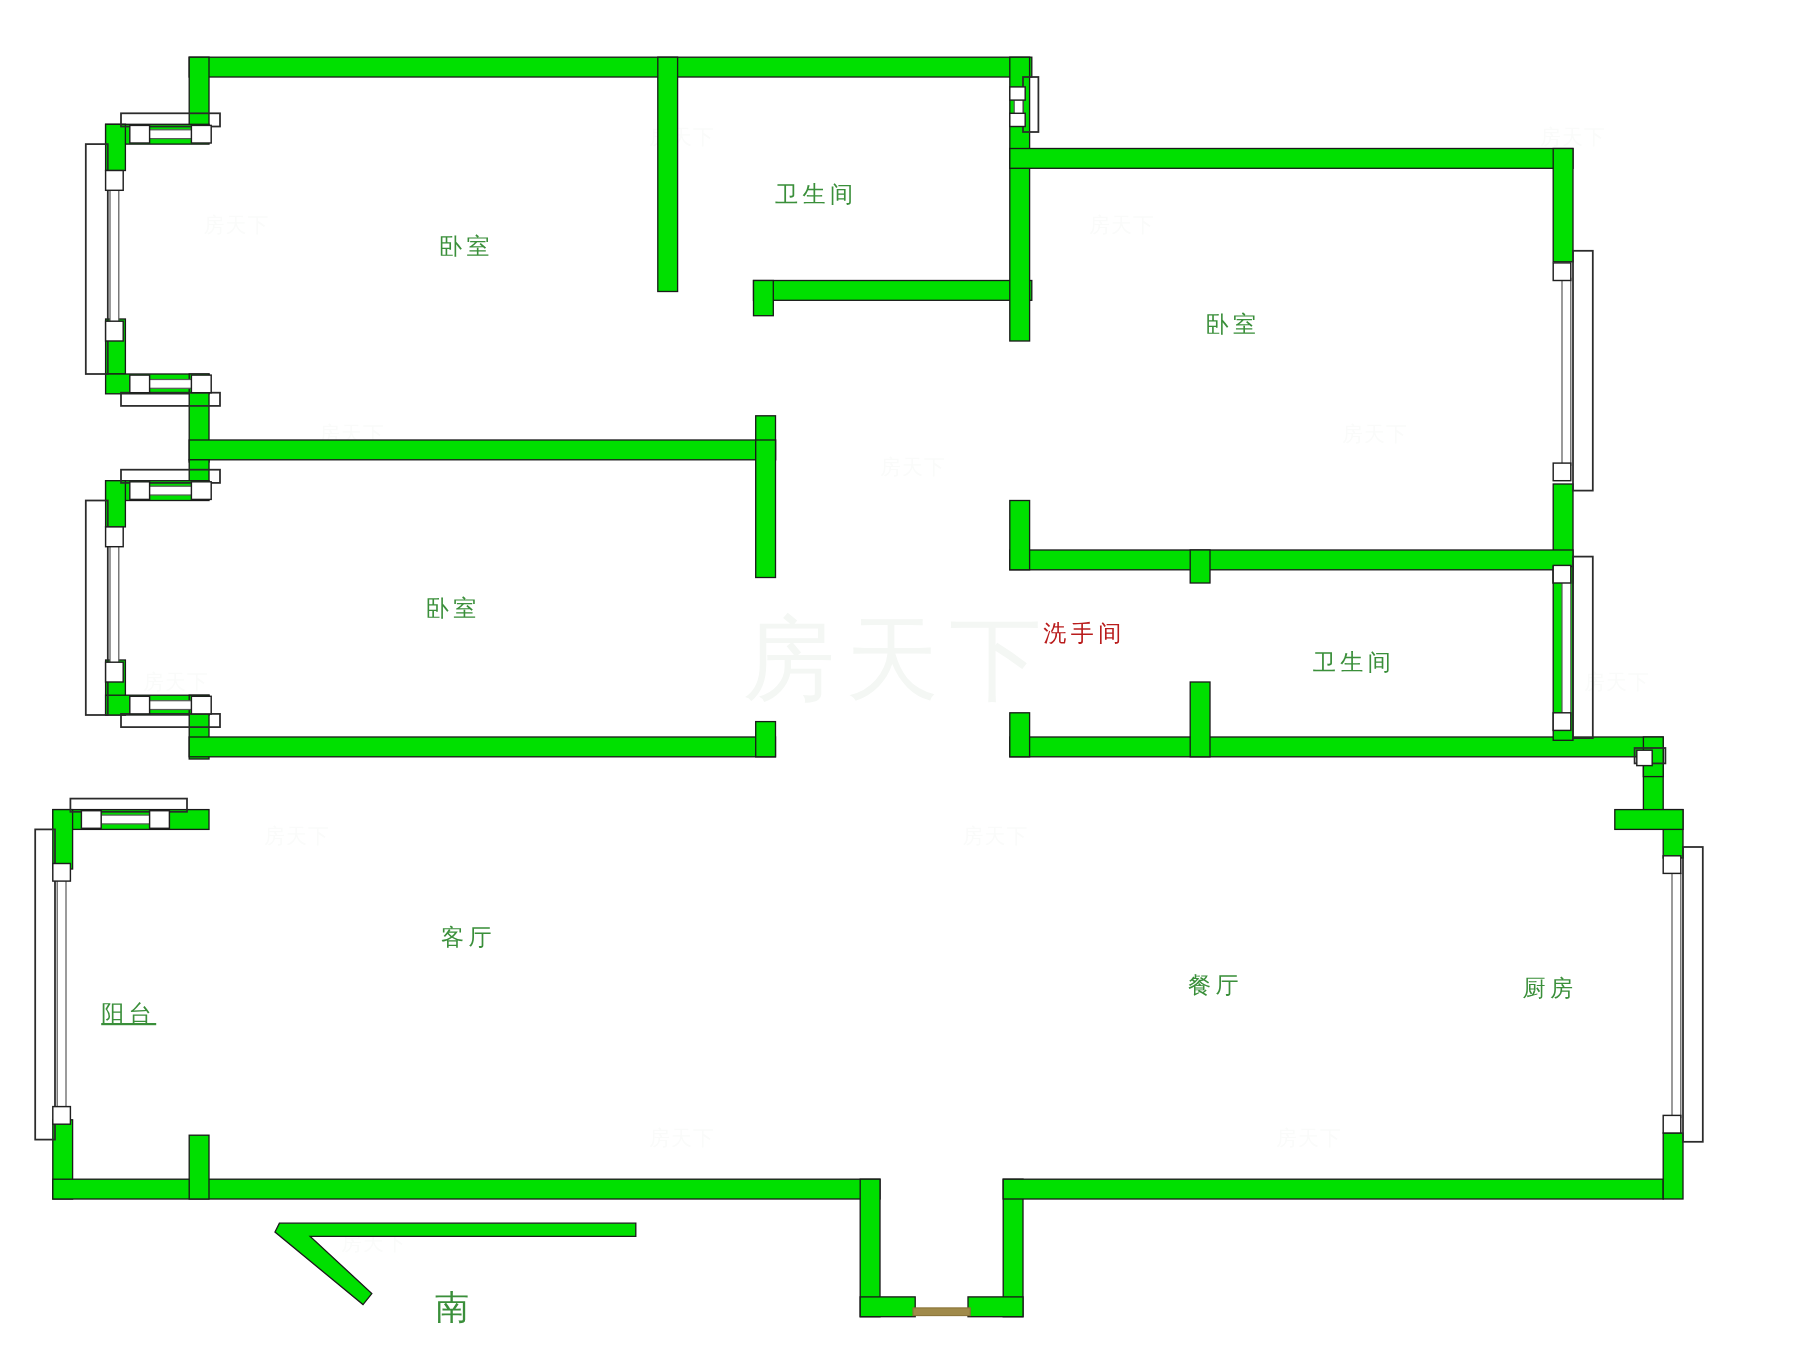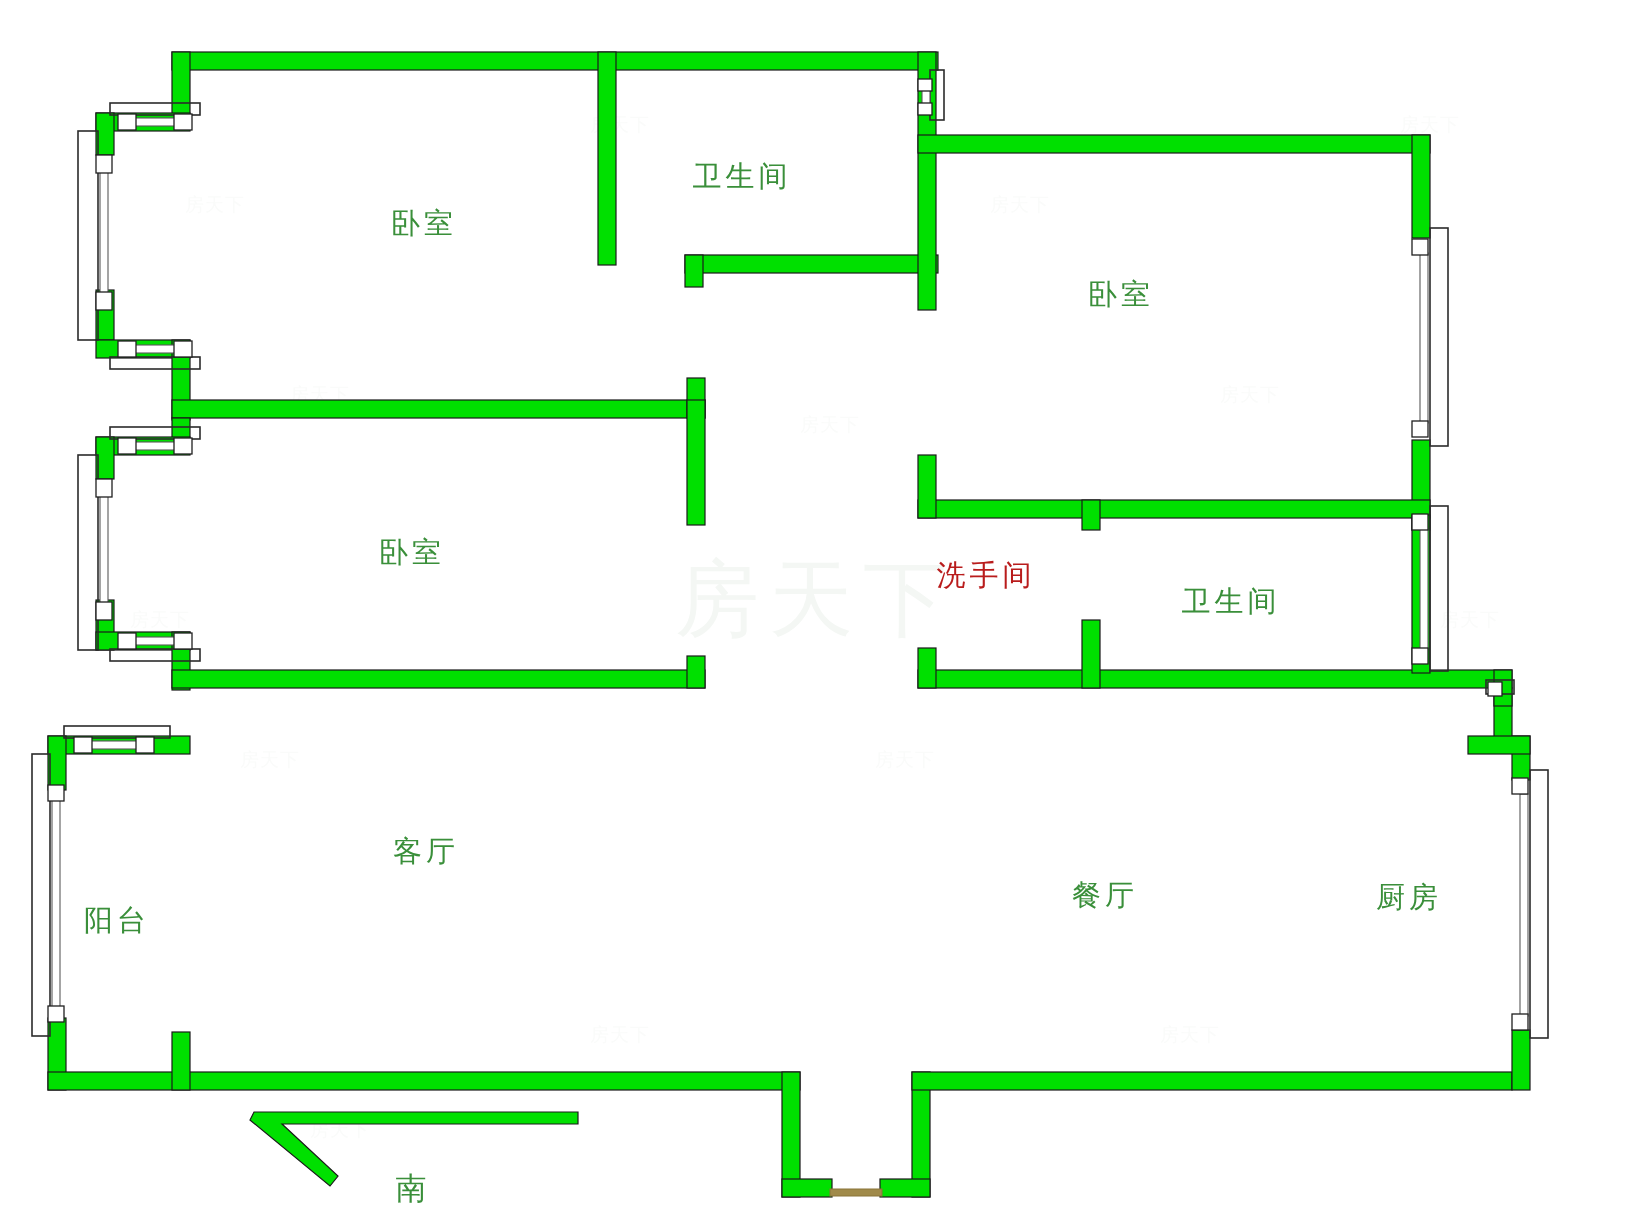--- a/index.html
+++ b/index.html
@@ -43,21 +43,21 @@
     stroke-width: 1.1;
   }
   .win-stop {
     fill: #ffffff;
     stroke: #1f1f1f;
     stroke-width: 1.3;
   }
   .room-label {
     position: absolute;
     font-family: "DejaVu Sans", "Liberation Sans", sans-serif;
-    font-size: 29px;
+    font-size: 21px;
     letter-spacing: 4px;
     white-space: nowrap;
     transform: translate(-50%, -50%);
     pointer-events: none;
     font-weight: 400;
   }
   .compass-label {
     position: absolute;
     font-family: "DejaVu Sans", "Liberation Sans", sans-serif;
     font-size: 31px;
@@ -278,21 +278,21 @@
   <div class="room-label" style="left:742px; top:177px; color:#3a8f3a;">卫生间</div>
 
   <div class="room-label" style="left:1121px; top:295px; color:#3a8f3a;">卧室</div>
 
   <div class="room-label" style="left:412px; top:553px; color:#3a8f3a;">卧室</div>
 
   <div class="room-label" style="left:986px; top:576px; color:#b91c1c;">洗手间</div>
 
   <div class="room-label" style="left:1231px; top:602px; color:#3a8f3a;">卫生间</div>
 
-  <div class="room-label" style="left:117px; top:921px; color:#3a8f3a;">阳台</div>
+  <div class="room-label" style="left:117px; top:921px; color:#3a8f3a;text-decoration:underline;">阳台</div>
 
   <div class="room-label" style="left:426px; top:852px; color:#3a8f3a;">客厅</div>
 
   <div class="room-label" style="left:1105px; top:896px; color:#3a8f3a;">餐厅</div>
 
   <div class="room-label" style="left:1409px; top:898px; color:#3a8f3a;text-align:right;">厨房</div>
 
   <div class="compass-label" style="left:411px; top:1189px; color:#3a8f3a;">南</div>
 
 </div>

